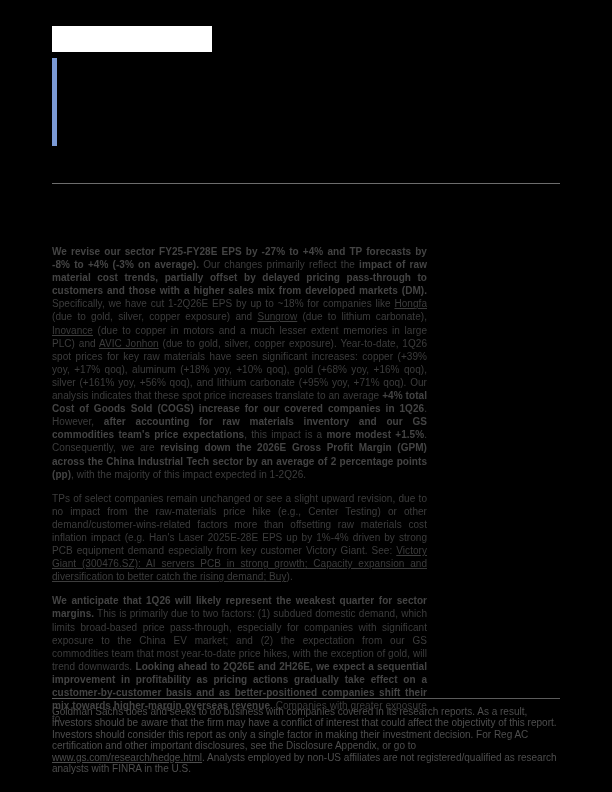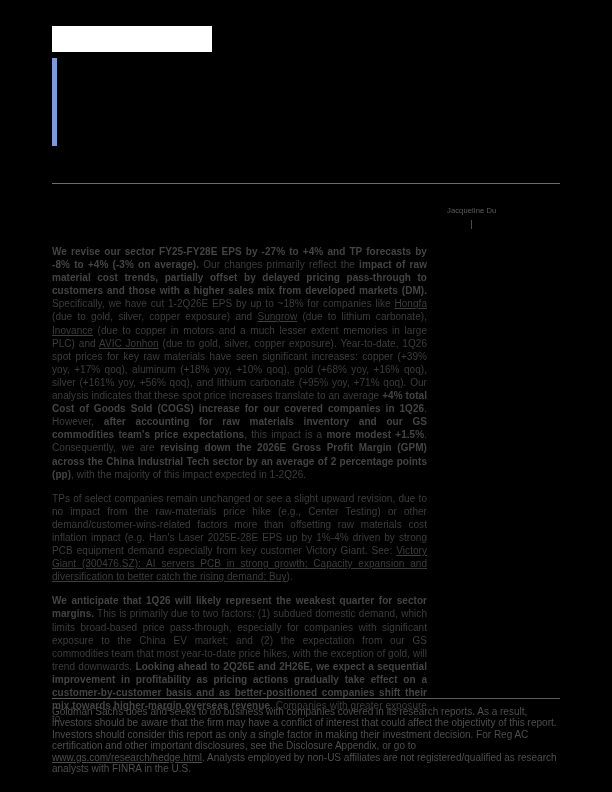--- a/index.html
+++ b/index.html
@@ -118,24 +118,20 @@
 </style>
 </head>
 <body>
 
 <div class="page">
 
   <div class="masthead-block"></div>
   <div class="accent-bar"></div>
   <div class="header-rule"></div>
 
-  <div class="byline">
-    <span>Jacqueline Du</span>
-    <span class="caret"></span>
-  </div>
 
   <div class="col">
     <p id="p1"><span class="b">We revise our sector FY25-FY28E EPS by -27% to +4% and TP forecasts by -8% to +4% (-3% on average).</span><span> Our changes primarily reflect the </span><span class="b">impact of raw material cost trends, partially offset by delayed pricing pass-through to customers and those with a higher sales mix from developed markets (DM).</span><span> Specifically, we have cut 1-2Q26E EPS by up to ~18% for companies like </span><span class="lnk">Hongfa</span><span> (due to gold, silver, copper exposure) and </span><span class="lnk">Sungrow</span><span> (due to lithium carbonate), </span><span class="lnk">Inovance</span><span> (due to copper in motors and a much lesser extent memories in large PLC) and </span><span class="lnk">AVIC Jonhon</span><span> (due to gold, silver, copper exposure). Year-to-date, 1Q26 spot prices for key raw materials have seen significant increases: copper (+39% yoy, +17% qoq), aluminum (+18% yoy, +10% qoq), gold (+68% yoy, +16% qoq), silver (+161% yoy, +56% qoq), and lithium carbonate (+95% yoy, +71% qoq). Our analysis indicates that these spot price increases translate to an average </span><span class="b">+4% total Cost of Goods Sold (COGS) increase for our covered companies in 1Q26</span><span>. However, </span><span class="b">after accounting for raw materials inventory and our GS commodities team's price expectations</span><span>, this impact is a </span><span class="b">more modest +1.5%</span><span>. Consequently, we are </span><span class="b">revising down the 2026E Gross Profit Margin (GPM) across the China Industrial Tech sector by an average of 2 percentage points (pp)</span><span>, with the majority of this impact expected in 1-2Q26.</span></p>
     <p id="p2"><span>TPs of select companies remain unchanged or see a slight upward revision, due to no impact from the raw-materials price hike (e.g., Center Testing) or other demand/customer-wins-related factors more than offsetting raw materials cost inflation impact (e.g. Han's Laser 2025E-28E EPS up by 1%-4% driven by strong PCB equipment demand especially from key customer Victory Giant. See: </span><span class="lnk">Victory Giant (300476.SZ): AI servers PCB in strong growth; Capacity expansion and diversification to better catch the rising demand; Buy</span><span>).</span></p>
     <p id="p3"><span class="b">We anticipate that 1Q26 will likely represent the weakest quarter for sector margins.</span><span> This is primarily due to two factors: (1) subdued domestic demand, which limits broad-based price pass-through, especially for companies with significant exposure to the China EV market; and (2) the expectation from our GS commodities team that most year-to-date price hikes, with the exception of gold, will trend downwards. </span><span class="b">Looking ahead to 2Q26E and 2H26E, we expect a sequential improvement in profitability as pricing actions gradually take effect on a customer-by-customer basis and as better-positioned companies shift their mix towards higher-margin overseas revenue.</span><span> Companies with greater exposure to</span></p>
   </div>
 
   <div class="footer-rule"></div>
   <div class="footer" id="footer"><span>Goldman Sachs does and seeks to do business with companies covered in its research reports. As a result, investors should be aware that the firm may have a conflict of interest that could affect the objectivity of this report. Investors should consider this report as only a single factor in making their investment decision. For Reg AC certification and other important disclosures, see the Disclosure Appendix, or go to </span><span class="lnk">www.gs.com/research/hedge.html</span><span>. Analysts employed by non-US affiliates are not registered/qualified as research analysts with FINRA in the U.S.</span></div>
 

